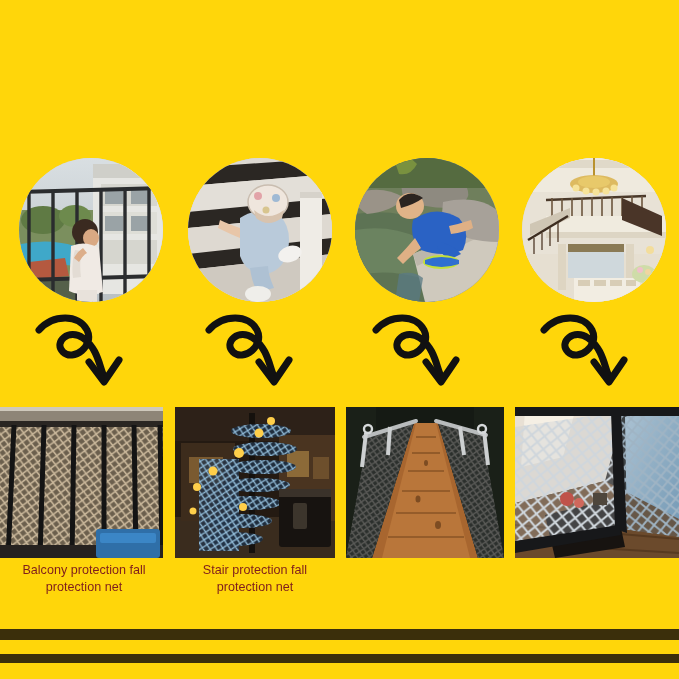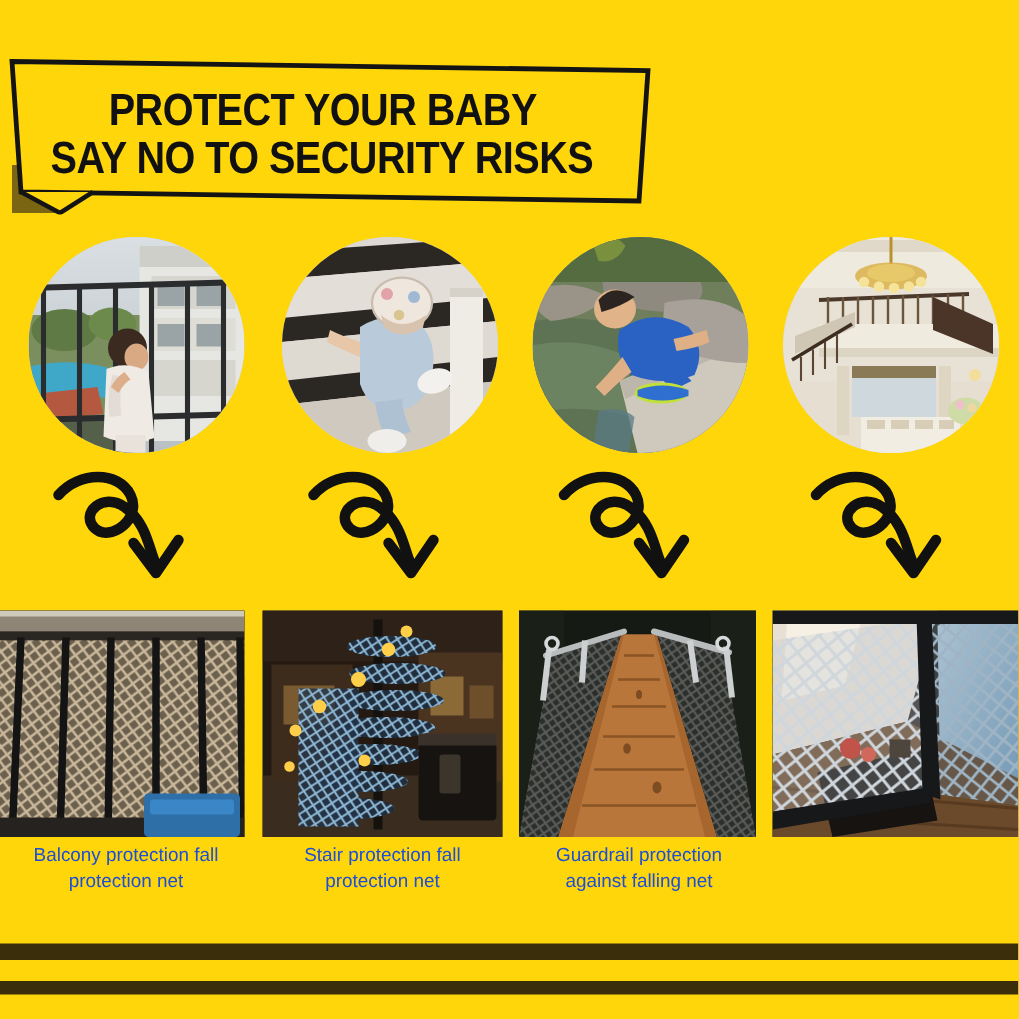--- a/index.html
+++ b/index.html
@@ -59,52 +59,38 @@
   .prod{position:absolute;top:0;height:151px;overflow:hidden;background:#2a2a2a;}
   .p1{left:0px;width:163px;}
   .p2{left:175px;width:160px;}
   .p3{left:346px;width:158px;}
   .p4{left:515px;width:164px;}
 
   
   .cap-row{position:absolute;left:0;top:562px;width:679px;height:46px;}
   .cap{
     position:absolute;top:0;
-    color:#1d4ed8;font-size:12.6px;line-height:1.34;text-align:center;
+    color:#7f1d1d;font-size:12.6px;line-height:1.34;text-align:center;
     font-family:"Liberation Sans", sans-serif;
   }
   .cap1{left:2px;width:164px;}
   .cap2{left:173px;width:164px;}
   .cap3{left:344px;width:164px;}
   .cap4{left:513px;width:166px;}
 
   
   .stripe{position:absolute;left:0;width:679px;background:#3B2F0B;}
   .s1{top:629px;height:11px;}
   .s2{top:654px;height:9px;}
 </style>
 </head>
 <body>
 
 <div id="page">
 
-  <div class="banner-wrap">
-    <svg class="banner-svg" width="440" height="105" viewBox="0 0 440 105">
-
-      <polygon points="8,72 62,72 40,104 8,104" fill="#7A6512"></polygon>
-
-      <polygon points="8,3 432,9 426,96 14,90" fill="#FFD60A" stroke="#141414" stroke-width="3.2" stroke-linejoin="miter"></polygon>
-
-      <polyline points="14,90 40,104 62,90" fill="#FFD60A" stroke="#141414" stroke-width="3"></polyline>
-    </svg>
-    <div class="banner-text">
-      <div class="banner-line l1">PROTECT YOUR BABY</div>
-      <div class="banner-line l2">SAY NO TO SECURITY RISKS</div>
-    </div>
-  </div>
 
   <div class="circle-row">
 
     <div class="circle c1">
       <svg class="ph" viewBox="0 0 144 144" preserveAspectRatio="xMidYMid slice">
         <defs>
           <linearGradient id="bsky" x1="0" y1="0" x2="0" y2="1">
             <stop offset="0%" stop-color="#d9dfe2"></stop>
               <stop offset="55%" stop-color="#c7ced2"></stop>
               <stop offset="100%" stop-color="#b9c0c3"></stop>
@@ -493,20 +479,18 @@
         <rect x="78" y="86" width="14" height="12" fill="#4e463c"></rect>
       </svg>
     </div>
   </div>
 
   <div class="cap-row">
     <div class="cap cap1" style="white-space:pre-line;">Balcony protection fall
 protection net</div>
     <div class="cap cap2" style="white-space:pre-line;">Stair protection fall
 protection net</div>
-    <div class="cap cap3" style="white-space:pre-line;">Guardrail protection
-against falling net</div>
   </div>
 
   <div class="stripe s1"></div>
   <div class="stripe s2"></div>
 
 </div>
 
 </body></html>

